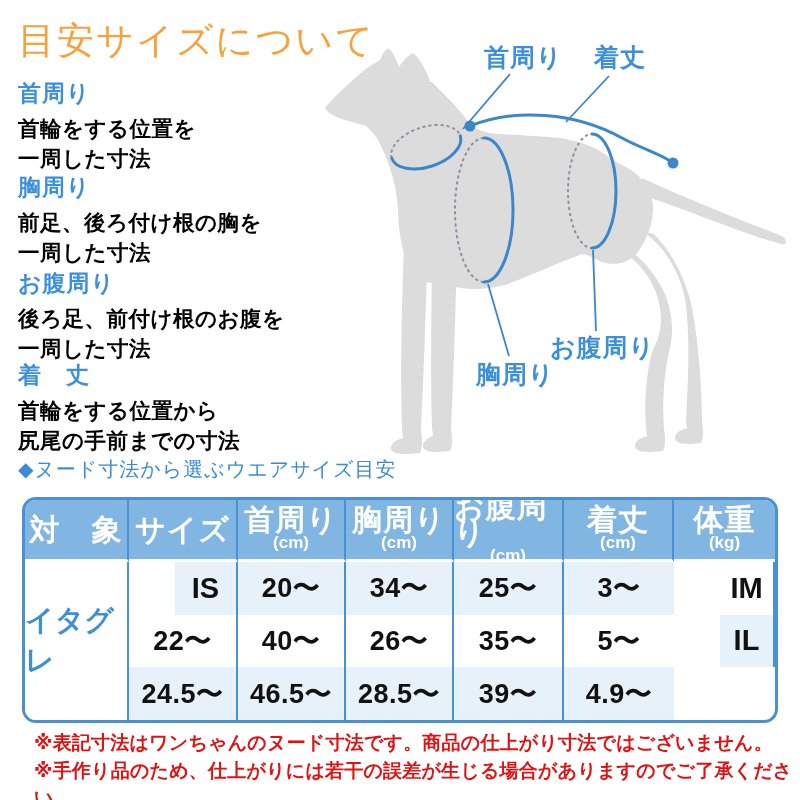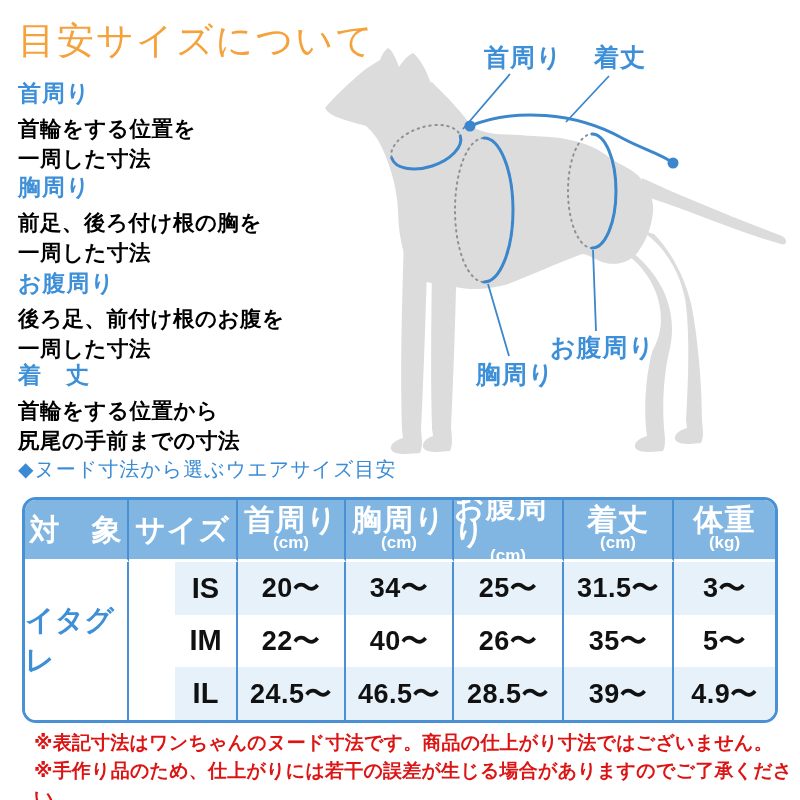--- a/index.html
+++ b/index.html
@@ -158,21 +158,20 @@
     <span class="h-label">体重</span>
     <span class="h-unit">(kg)</span>
   </div>
 
   <div class="cell target-cell">イタグレ</div>
 
   <div class="cell size-cell stripe">IS</div>
   <div class="cell val-cell stripe">20〜</div>
   <div class="cell val-cell stripe">34〜</div>
   <div class="cell val-cell stripe">25〜</div>
-  <div class="cell val-cell stripe">31.5〜</div>
   <div class="cell val-cell stripe last">3〜</div>
 
   <div class="cell size-cell">IM</div>
   <div class="cell val-cell">22〜</div>
   <div class="cell val-cell">40〜</div>
   <div class="cell val-cell">26〜</div>
   <div class="cell val-cell">35〜</div>
   <div class="cell val-cell last">5〜</div>
 
   <div class="cell size-cell stripe">IL</div>

